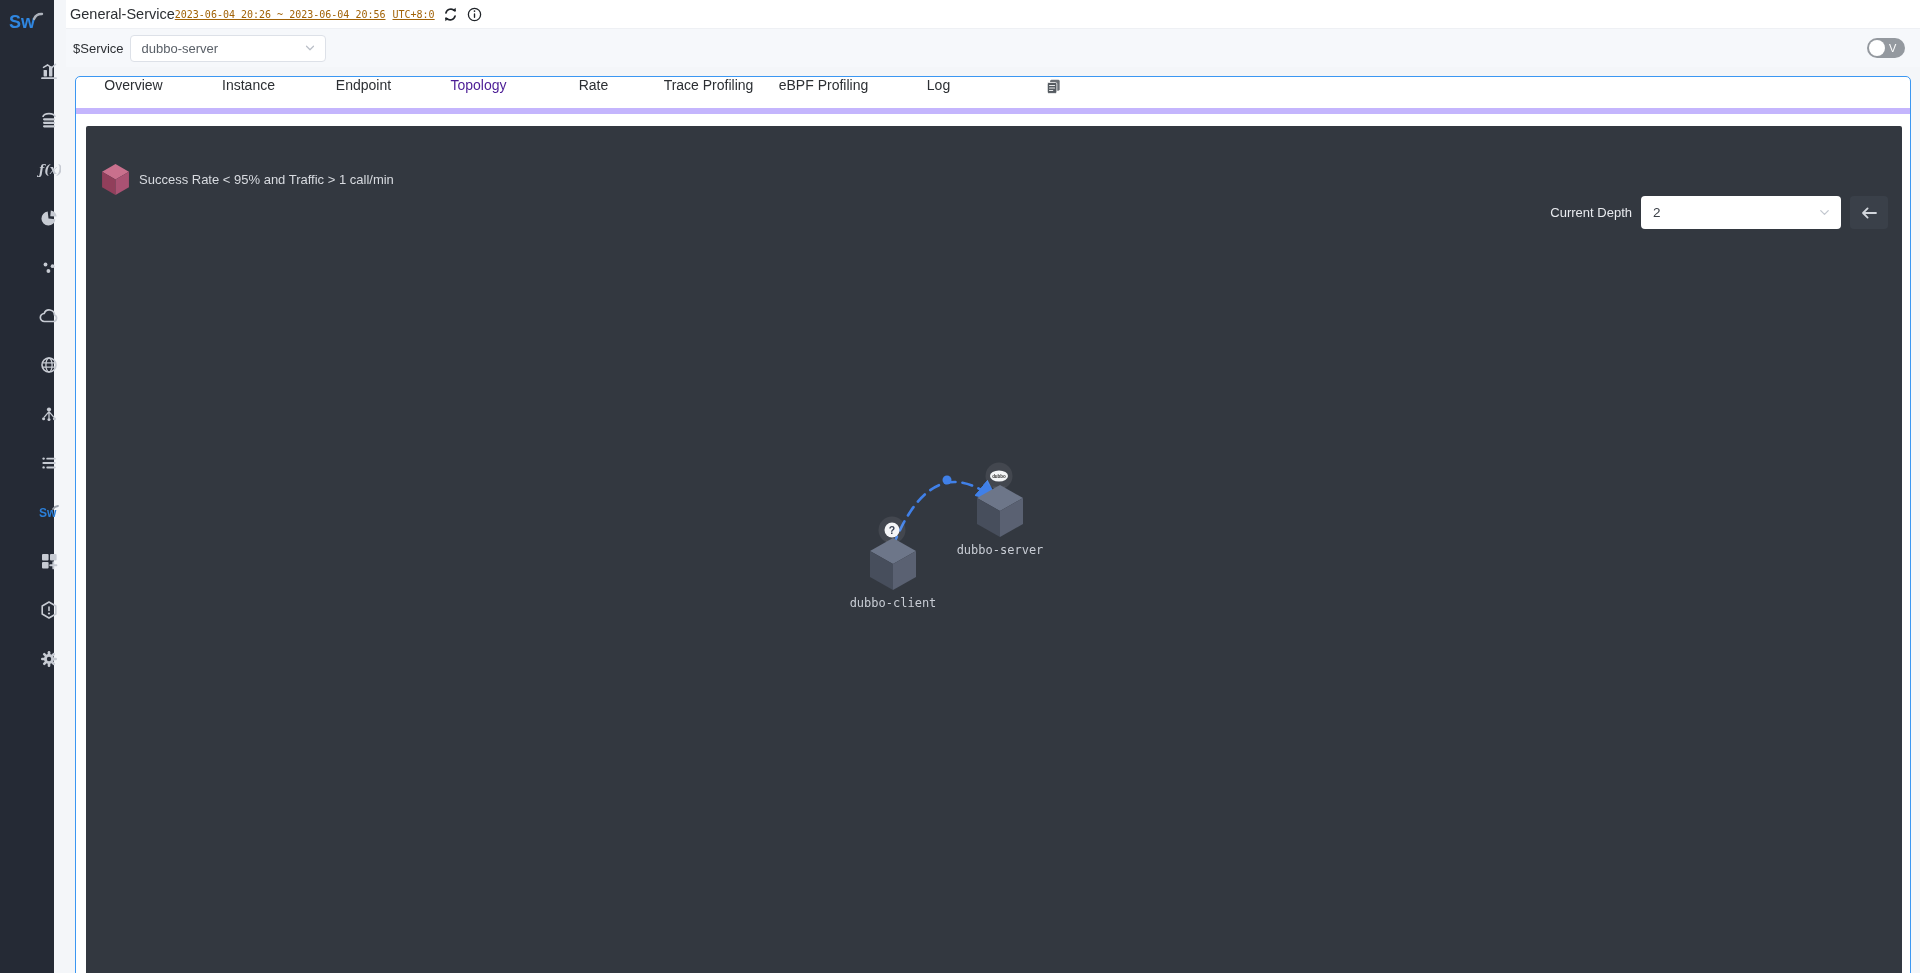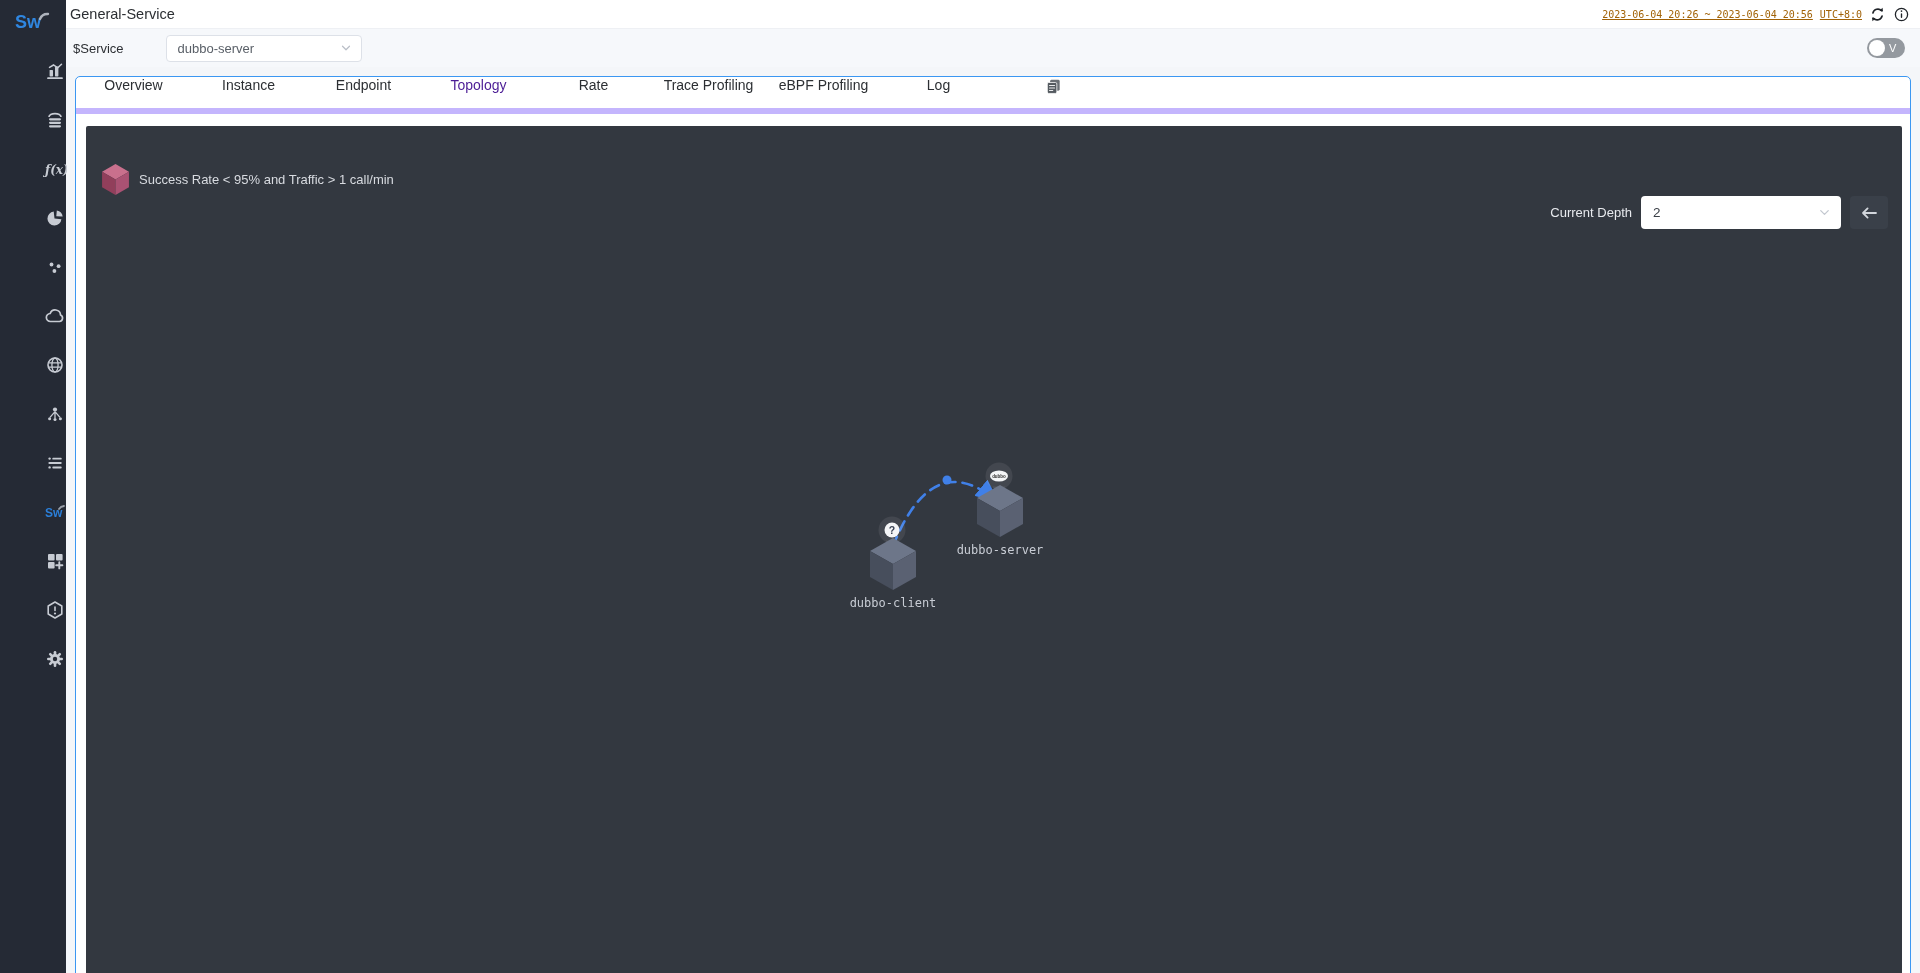--- a/index.html
+++ b/index.html
@@ -1,41 +1,41 @@
 <!DOCTYPE html>
 <html><head>
 <meta charset="utf-8">
 <style>
   * { margin:0; padding:0; box-sizing:border-box; }
   html,body { width:1920px; height:973px; overflow:hidden; background:#f4f6f9;
               font-family:"Liberation Sans", sans-serif; }
 
   
-  .sidebar { position:absolute; left:0; top:0; width:66px; height:973px;
+  .sidebar { position:absolute; left:0; top:0; width:54px; height:973px;
              background:#252a35; z-index:30; display:flex; flex-direction:column; }
   .logo { height:44px; display:flex; align-items:center; justify-content:center; cursor:pointer; }
   .logo .sw { color:#2f86e0; font-weight:bold; font-size:18px; letter-spacing:0; }
   .logo svg { margin-left:-2px; margin-top:-12px; }
   .nav { display:flex; flex-direction:column; align-items:center; padding-top:2px;margin-left:43px; }
   .nav-item { width:66px; height:49px; display:flex; align-items:center; justify-content:center; cursor:pointer; }
   .nav-item svg { display:block; }
   .sw-mini { fill:#2b7fd9; font-weight:bold; font-size:12px; font-family:"Liberation Sans",sans-serif; }
 
   
   .header { position:absolute; left:66px; top:0; right:0; height:29px; background:#ffffff;
-            display:flex; align-items:center; justify-content:space-between;
+            display:flex; align-items:center; justify-content:flex-start;
             padding:0 10px 0 4px; border-bottom:1px solid #eef0f4; z-index:20; }
   .page-title { font-size:14.5px; color:#2c2f33; }
   .time-box { display:flex; align-items:center; gap:7px; }
   .time-text { font-family:"DejaVu Sans Mono", monospace; font-size:10px; color:#a16207;text-decoration:underline; }
   .hicon { display:flex; align-items:center; cursor:pointer; }
 
   
   .service-row { position:absolute; left:66px; top:29px; right:0; height:38px; background:#f6f8fb;
-                 display:flex; align-items:center; padding-left:7px; z-index:20;gap:36px; }
+                 display:flex; align-items:center; padding-left:7px; z-index:20; }
   .svc-label { font-size:13px; color:#2c2f33; margin-right:6px; }
   .select { width:196px; height:27px; background:#fff; border:1px solid #dde1e8; border-radius:4px;
             display:flex; align-items:center; justify-content:space-between; padding:0 8px 0 11px;
             cursor:pointer; }
   .select .val { font-size:13px; color:#5a6068; }
   .toggle { position:absolute; right:15px; top:9px; width:38px; height:20px; background:#94999f;
             border-radius:10px; display:flex; align-items:center; cursor:pointer; }
   .toggle .knob { width:16px; height:16px; border-radius:50%; background:#fff; margin-left:2px; }
   .toggle .tlabel { color:#fff; font-size:11px; margin-left:4px; }
 

